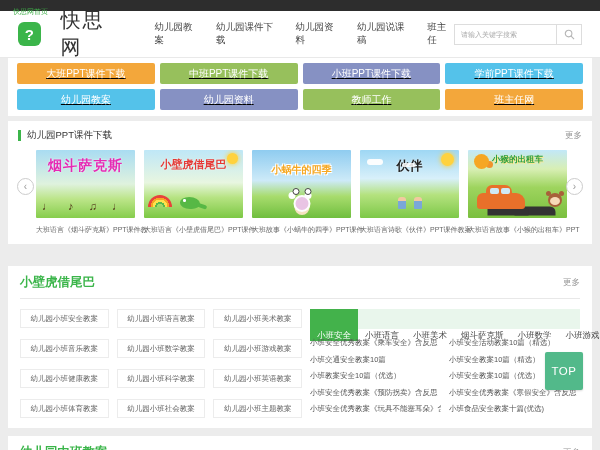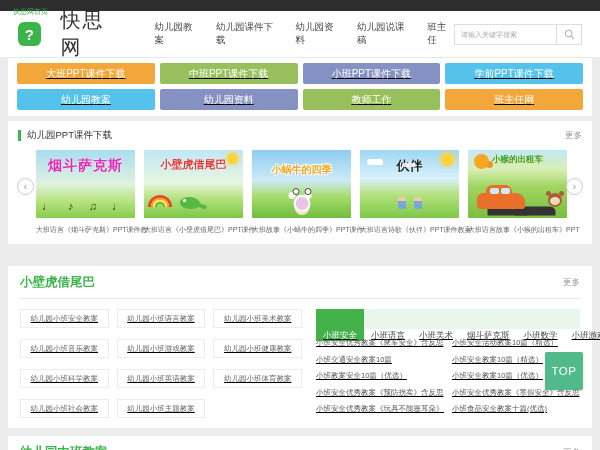--- a/index.html
+++ b/index.html
@@ -81,21 +81,21 @@
   .monkey-icon::before { content:""; position:absolute; inset:4px 2px 2px 2px; background:#f7d9b8; border-radius:50%; }
   .monkey-icon::after { content:""; position:absolute; top:-2px; left:-2px; width:5px; height:5px; background:#a8603a; border-radius:50%; box-shadow:13px 0 0 #a8603a; }
   .saxophone-icons { bottom:6px; left:0; right:0; text-align:center; color:#4e2e15; font-size:11px; letter-spacing:6px; }
   .saxophone-icons::before { content:"♩ ♪ ♫ ♩"; }
 
   
   .lesson { padding:8px 12px 10px; margin-bottom:8px; }
   .lesson-head { display:flex; align-items:center; }
   .lesson-head .t2 { font-size:12.5px; font-weight:bold; color:#3bb54a; }
   .rule { border:none; border-top:1px solid #e8e8e8; margin:7px 0 10px; }
-  .lesson-body { display:flex; gap:14px;text-decoration:underline; }
+  .lesson-body { display:flex; gap:8px; }
   .btn-grid { width:282px; display:grid; grid-template-columns:repeat(3,1fr); gap:11px 8px; align-content:start; }
   .gbtn { height:19px; line-height:17px; border:1px solid #ececec; background:#fff; text-align:center; font-size:7.5px; color:#666; white-space:nowrap; overflow:hidden; display:block; }
   .right-pane { flex:1; min-width:0; }
   .tabs { display:flex; background:#e9f6ec; height:20px; }
   .tab { padding:16px 7px; line-height:20px; font-size:8.5px; color:#444; white-space:nowrap; }
   .tab.active { background:#43b24b; color:#fff; }
   .links { margin-top:6px; display:grid; grid-template-columns:1fr 1fr; column-gap:8px; }
   .links a { display:block; line-height:16.5px; font-size:7.5px; color:#555; white-space:nowrap; overflow:hidden; }
 
   
@@ -190,20 +190,21 @@
       <span class="t2">小壁虎借尾巴</span>
       <a class="more">更多</a>
     </div>
     <hr class="rule">
     <div class="lesson-body">
       <div class="btn-grid">
           <a class="gbtn">幼儿园小班安全教案</a>
           <a class="gbtn">幼儿园小班语言教案</a>
           <a class="gbtn">幼儿园小班美术教案</a>
           <a class="gbtn">幼儿园小班音乐教案</a>
+          <a class="gbtn">幼儿园小班数学教案</a>
           <a class="gbtn">幼儿园小班游戏教案</a>
           <a class="gbtn">幼儿园小班健康教案</a>
           <a class="gbtn">幼儿园小班科学教案</a>
           <a class="gbtn">幼儿园小班英语教案</a>
           <a class="gbtn">幼儿园小班体育教案</a>
           <a class="gbtn">幼儿园小班社会教案</a>
           <a class="gbtn">幼儿园小班主题教案</a>
         </div>
       <div class="right-pane">
         <div class="tabs">

